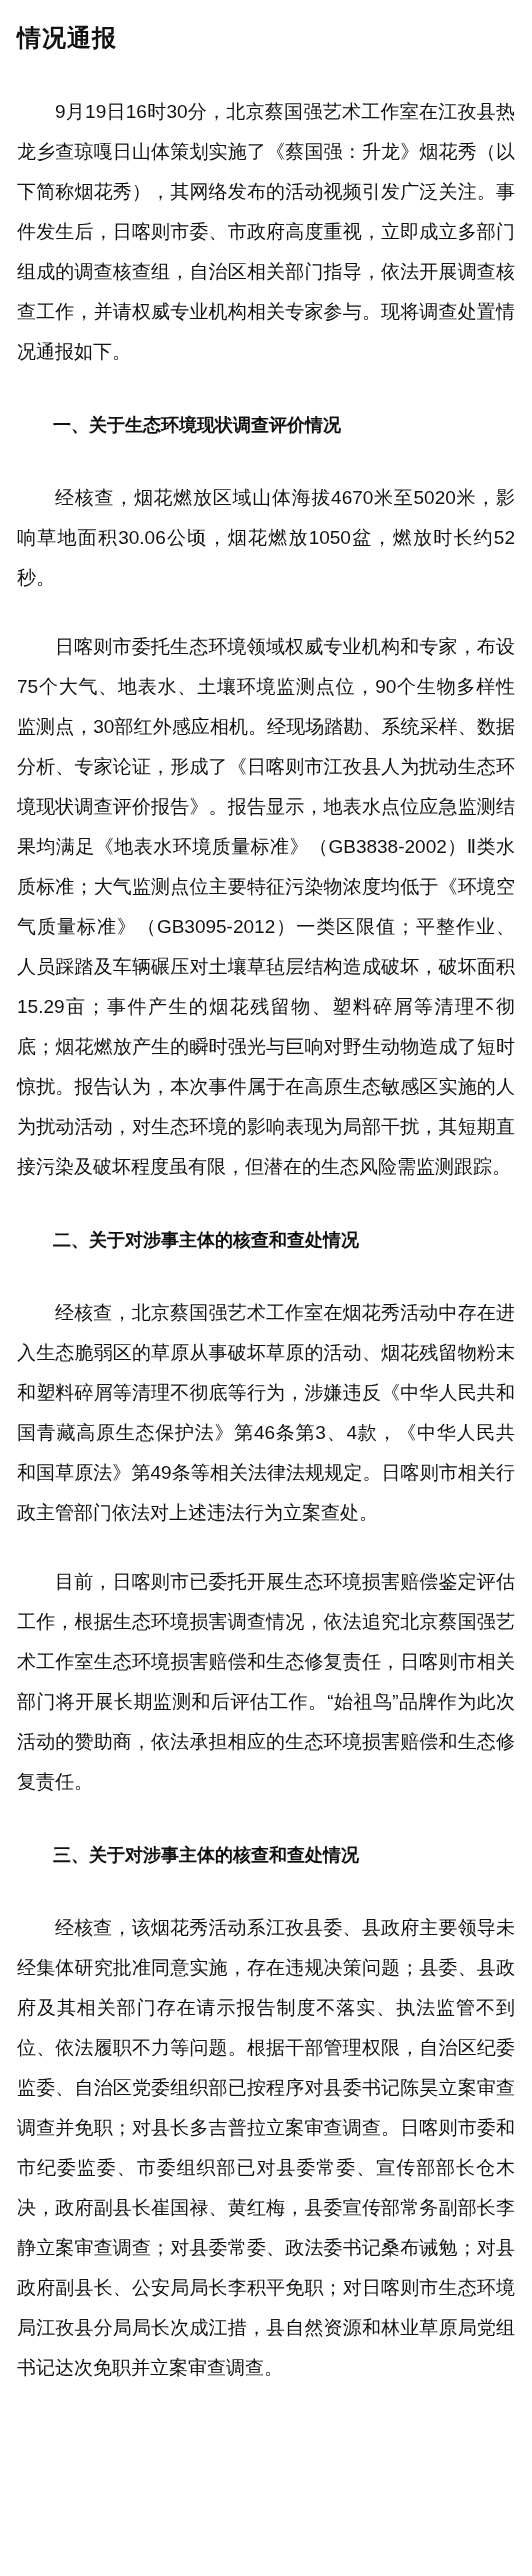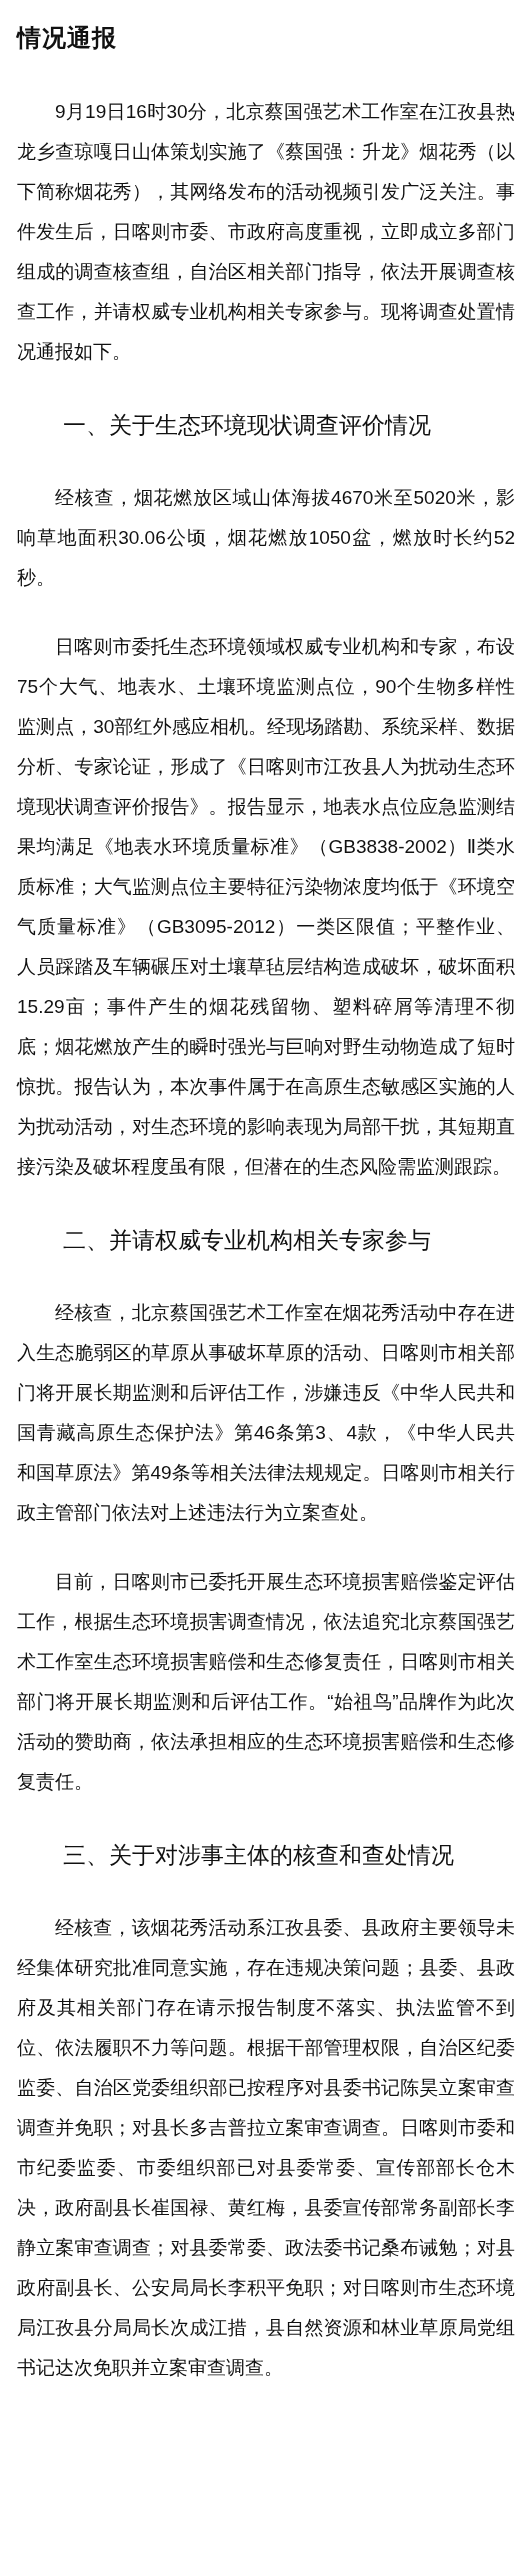--- a/index.html
+++ b/index.html
@@ -24,43 +24,43 @@
   p.body-para {
     font-size: 19px;
     line-height: 40px;
     text-align: justify;
     text-justify: inter-ideograph;
     text-indent: 2em;
     margin-bottom: 29px;
     word-break: break-all;
   }
   p.section-heading {
-    font-size: 23px;
-    font-weight: normal;
+    font-size: 18px;
+    font-weight: bold;
     line-height: 40px;
     text-indent: 2em;
     margin-top: 33px;
     margin-bottom: 33px;
   }
 </style>
 </head>
 <body>
 
 <div class="doc-title">情况通报</div>
 
 <p class="body-para">9月19日16时30分，北京蔡国强艺术工作室在江孜县热龙乡查琼嘎日山体策划实施了《蔡国强：升龙》烟花秀（以下简称烟花秀），其网络发布的活动视频引发广泛关注。事件发生后，日喀则市委、市政府高度重视，立即成立多部门组成的调查核查组，自治区相关部门指导，依法开展调查核查工作，并请权威专业机构相关专家参与。现将调查处置情况通报如下。</p>
 
 <p class="section-heading">一、关于生态环境现状调查评价情况</p>
 
 <p class="body-para">经核查，烟花燃放区域山体海拔4670米至5020米，影响草地面积30.06公顷，烟花燃放1050盆，燃放时长约52秒。</p>
 
 <p class="body-para">日喀则市委托生态环境领域权威专业机构和专家，布设75个大气、地表水、土壤环境监测点位，90个生物多样性监测点，30部红外感应相机。经现场踏勘、系统采样、数据分析、专家论证，形成了《日喀则市江孜县人为扰动生态环境现状调查评价报告》。报告显示，地表水点位应急监测结果均满足《地表水环境质量标准》（GB3838-2002）Ⅱ类水质标准；大气监测点位主要特征污染物浓度均低于《环境空气质量标准》（GB3095-2012）一类区限值；平整作业、人员踩踏及车辆碾压对土壤草毡层结构造成破坏，破坏面积15.29亩；事件产生的烟花残留物、塑料碎屑等清理不彻底；烟花燃放产生的瞬时强光与巨响对野生动物造成了短时惊扰。报告认为，本次事件属于在高原生态敏感区实施的人为扰动活动，对生态环境的影响表现为局部干扰，其短期直接污染及破坏程度虽有限，但潜在的生态风险需监测跟踪。</p>
 
-<p class="section-heading">二、并请权威专业机构相关专家参与</p>
+<p class="section-heading">二、关于对涉事主体的核查和查处情况</p>
 
-<p class="body-para">经核查，北京蔡国强艺术工作室在烟花秀活动中存在进入生态脆弱区的草原从事破坏草原的活动、日喀则市相关部门将开展长期监测和后评估工作，涉嫌违反《中华人民共和国青藏高原生态保护法》第46条第3、4款，《中华人民共和国草原法》第49条等相关法律法规规定。日喀则市相关行政主管部门依法对上述违法行为立案查处。</p>
+<p class="body-para">经核查，北京蔡国强艺术工作室在烟花秀活动中存在进入生态脆弱区的草原从事破坏草原的活动、烟花残留物粉末和塑料碎屑等清理不彻底等行为，涉嫌违反《中华人民共和国青藏高原生态保护法》第46条第3、4款，《中华人民共和国草原法》第49条等相关法律法规规定。日喀则市相关行政主管部门依法对上述违法行为立案查处。</p>
 
 <p class="body-para">目前，日喀则市已委托开展生态环境损害赔偿鉴定评估工作，根据生态环境损害调查情况，依法追究北京蔡国强艺术工作室生态环境损害赔偿和生态修复责任，日喀则市相关部门将开展长期监测和后评估工作。“始祖鸟”品牌作为此次活动的赞助商，依法承担相应的生态环境损害赔偿和生态修复责任。</p>
 
 <p class="section-heading">三、关于对涉事主体的核查和查处情况</p>
 
 <p class="body-para">经核查，该烟花秀活动系江孜县委、县政府主要领导未经集体研究批准同意实施，存在违规决策问题；县委、县政府及其相关部门存在请示报告制度不落实、执法监管不到位、依法履职不力等问题。根据干部管理权限，自治区纪委监委、自治区党委组织部已按程序对县委书记陈昊立案审查调查并免职；对县长多吉普拉立案审查调查。日喀则市委和市纪委监委、市委组织部已对县委常委、宣传部部长仓木决，政府副县长崔国禄、黄红梅，县委宣传部常务副部长李静立案审查调查；对县委常委、政法委书记桑布诫勉；对县政府副县长、公安局局长李积平免职；对日喀则市生态环境局江孜县分局局长次成江措，县自然资源和林业草原局党组书记达次免职并立案审查调查。</p>
 
 
 </body></html>

